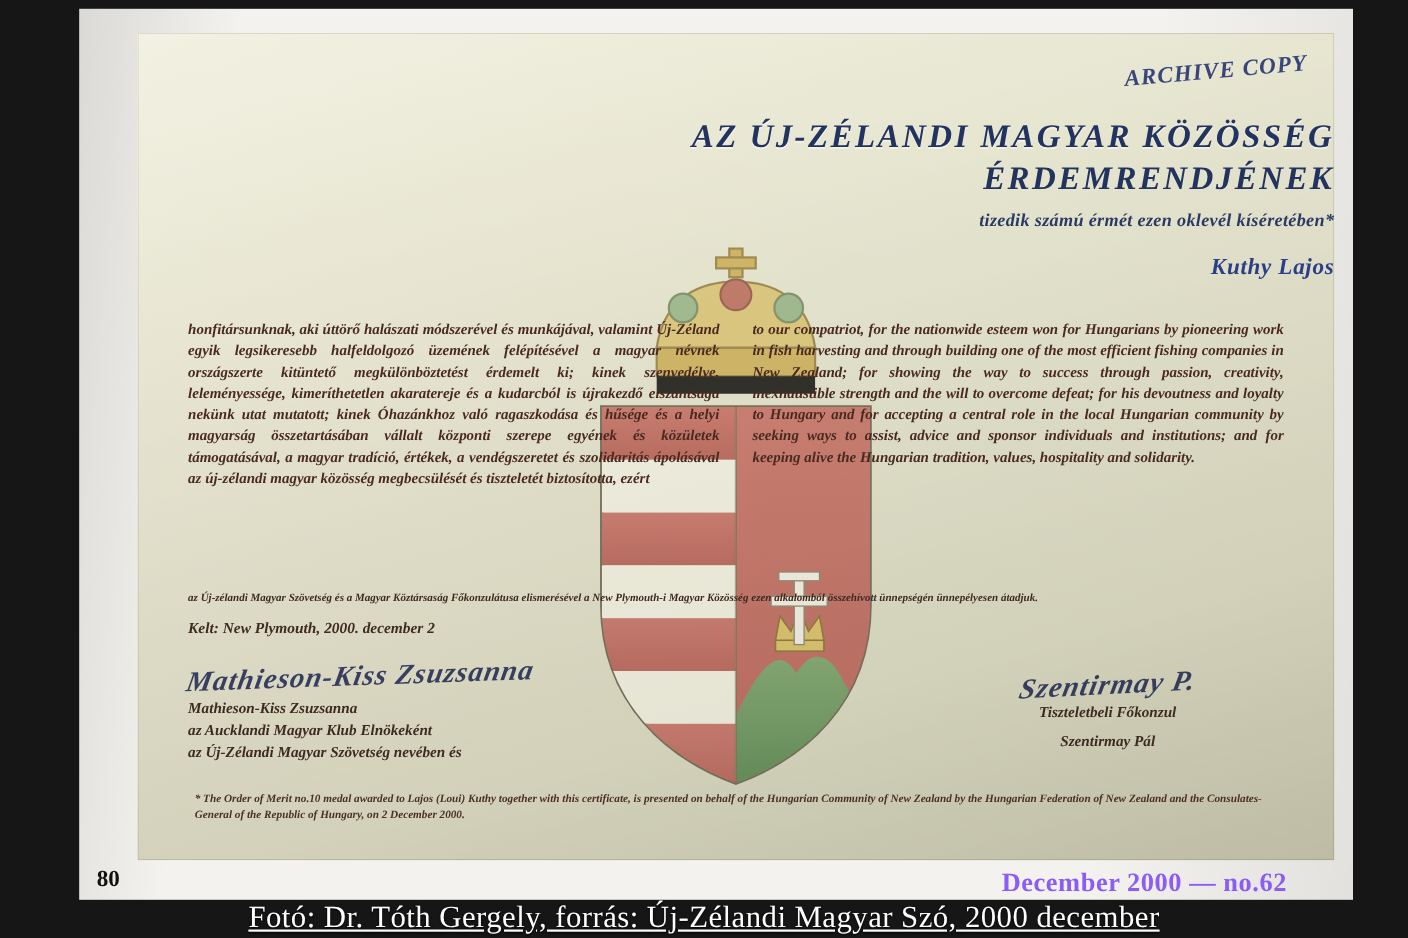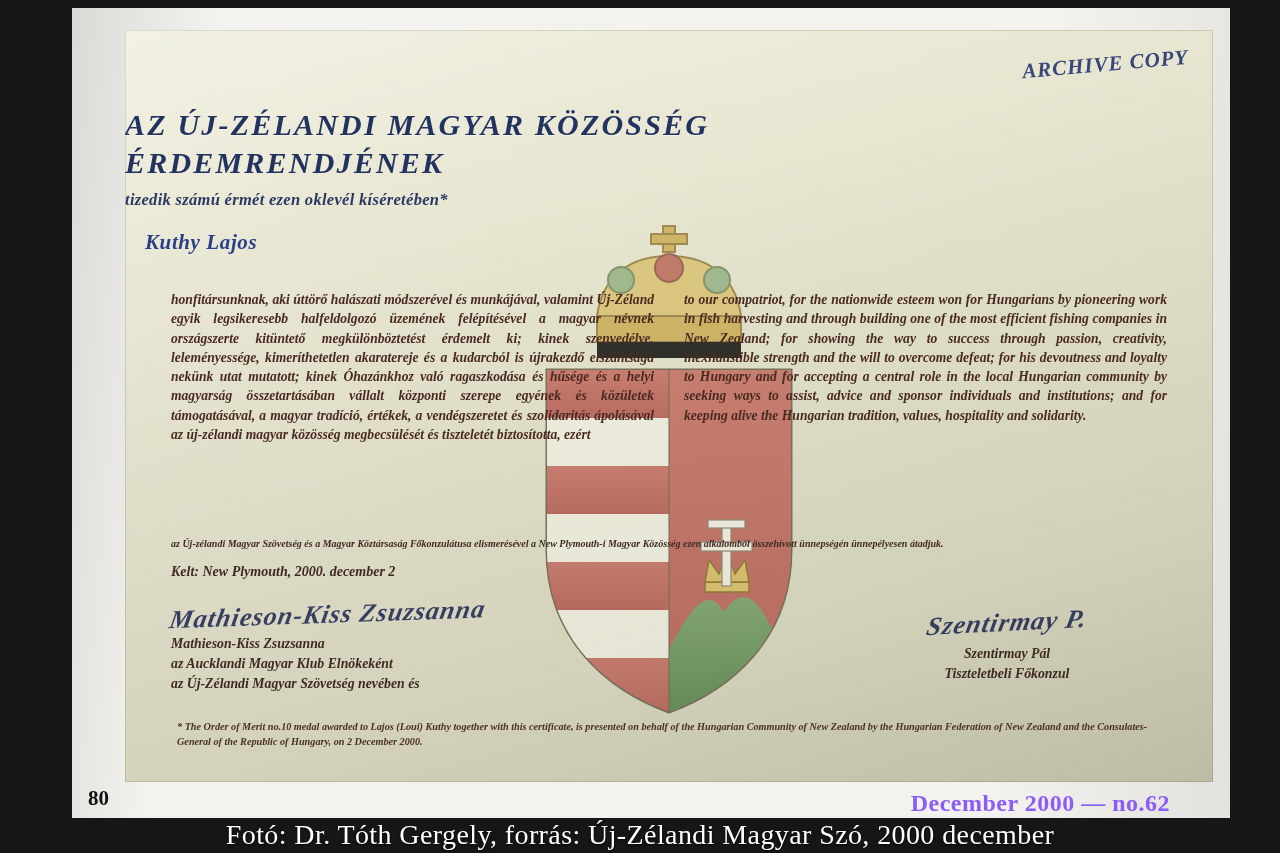--- a/index.html
+++ b/index.html
@@ -41,21 +41,21 @@
 
   .archive-copy{
     position:absolute;right:24px;top:22px;
     font-family:"Liberation Serif",serif;
     font-size:21px;letter-spacing:1px;color:#20306e;
     transform:rotate(-5deg);
     font-style:italic;font-weight:700;
     opacity:.88;
   }
 
-  .title-wrap{position:absolute;left:0;right:0;top:78px;text-align:left;z-index:3;}
+  .title-wrap{position:absolute;left:0;right:0;top:78px;text-align:right;z-index:3;}
   .title1{
     font-family:"Liberation Serif",serif;font-weight:700;font-style:italic;
     font-size:30px;letter-spacing:2.2px;color:#23335f;
     text-shadow:0 1px 0 rgba(255,255,255,.45);
   }
   .title2{
     font-family:"Liberation Serif",serif;font-weight:700;font-style:italic;
     font-size:30px;letter-spacing:2.2px;color:#23335f;margin-top:4px;
   }
   .subtitle{
@@ -119,20 +119,21 @@
     font-family:"Liberation Serif",serif;font-weight:700;font-size:24px;color:#8b5cf6;
     letter-spacing:.5px;
     margin-left:32px;
   }
   .credit{
     position:absolute;left:0;right:0;bottom:2px;z-index:9;
     text-align:center;color:#fff;
     font-family:"Liberation Serif",serif;font-weight:400;font-size:28px;
     letter-spacing:.4px;
     text-shadow:0 1px 2px rgba(0,0,0,.9);
+    text-decoration:underline;
   }
 </style>
 </head>
 <body>
 
 <div class="page">
 
   <div class="sheet">
     <div class="sheet-shade"></div>
   </div>
@@ -218,22 +219,22 @@
 
     <div class="sig-left">
       <div class="scribble">Mathieson-Kiss Zsuzsanna</div>
       <div class="sig-name">Mathieson-Kiss Zsuzsanna</div>
       <div class="sig-name" style="margin-top:0">az Aucklandi Magyar Klub Elnökeként</div>
       <div class="sig-name" style="margin-top:0">az Új-Zélandi Magyar Szövetség nevében és</div>
     </div>
 
     <div class="sig-right">
       <div class="scribble r">Szentirmay P.</div>
+      <div class="sig-name" style="margin-top:0">Tiszteletbeli Főkonzul</div>
       <div class="sig-name">Szentirmay Pál</div>
-      <div class="sig-name" style="margin-top:0">Tiszteletbeli Főkonzul</div>
     </div>
 
     <div class="footnote">* The Order of Merit no.10 medal awarded to Lajos (Loui) Kuthy together with this certificate, is presented on behalf of the Hungarian Community of New Zealand by the Hungarian Federation of New Zealand and the Consulates-General of the Republic of Hungary, on 2 December 2000.</div>
   </div>
 
   <div class="page-no">80</div>
   <div class="issue">December 2000 — no.62</div>
   <div class="credit">Fotó: Dr. Tóth Gergely, forrás: Új-Zélandi Magyar Szó, 2000 december</div>
 
 </div>

